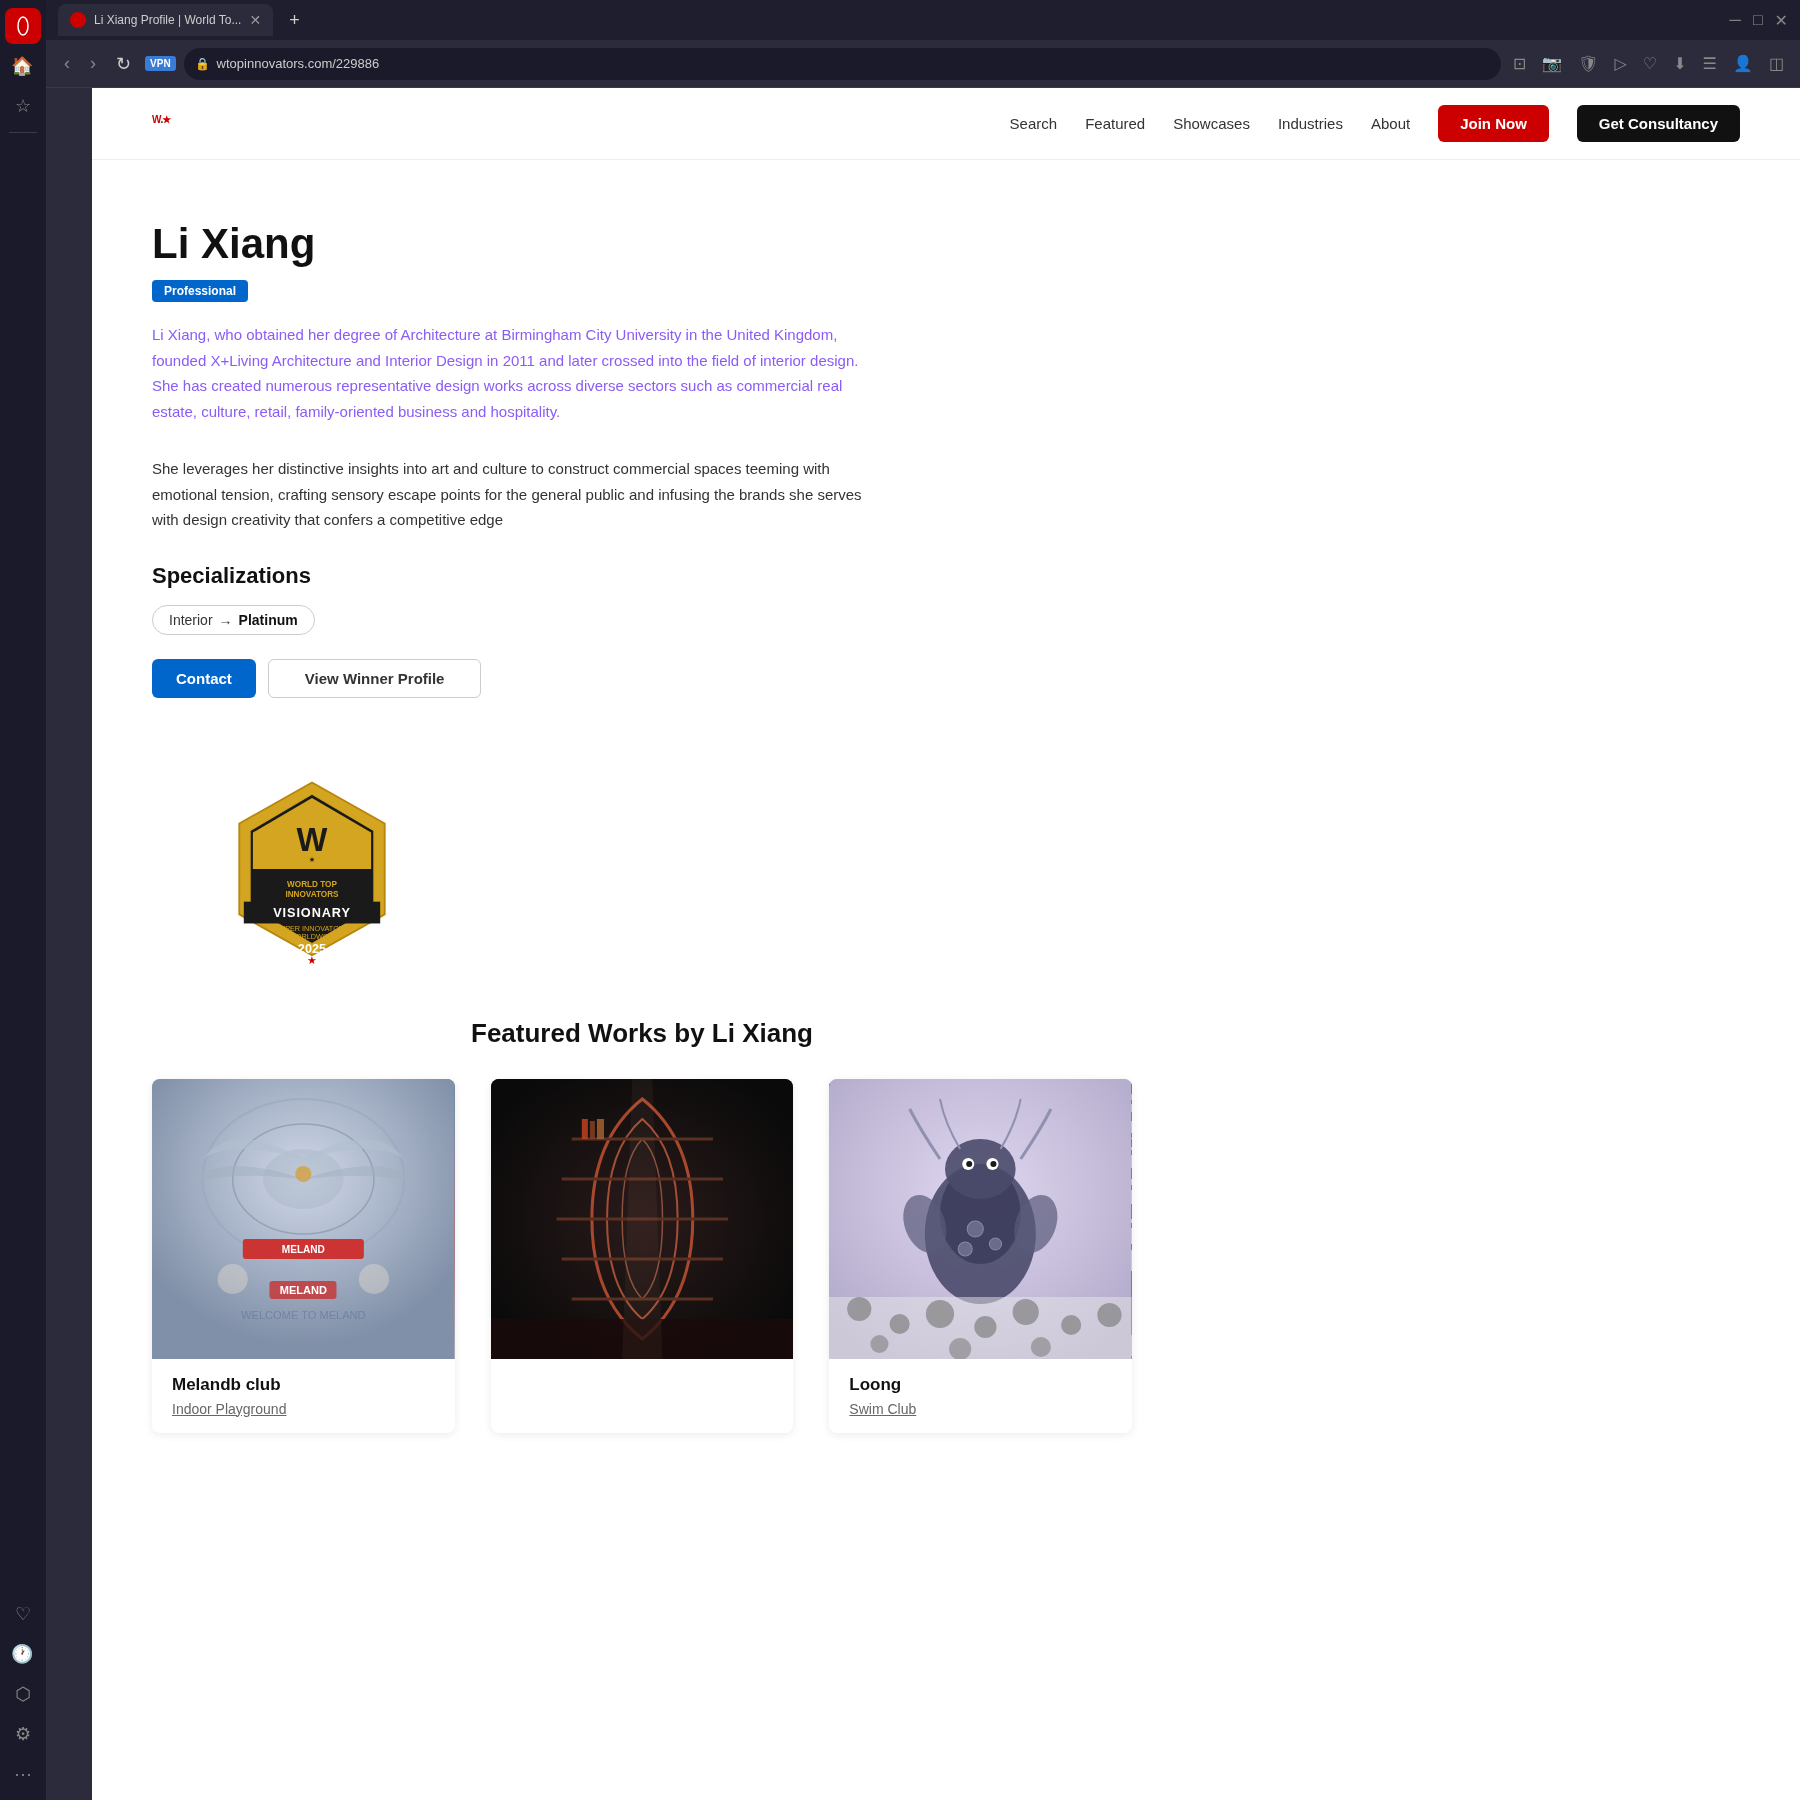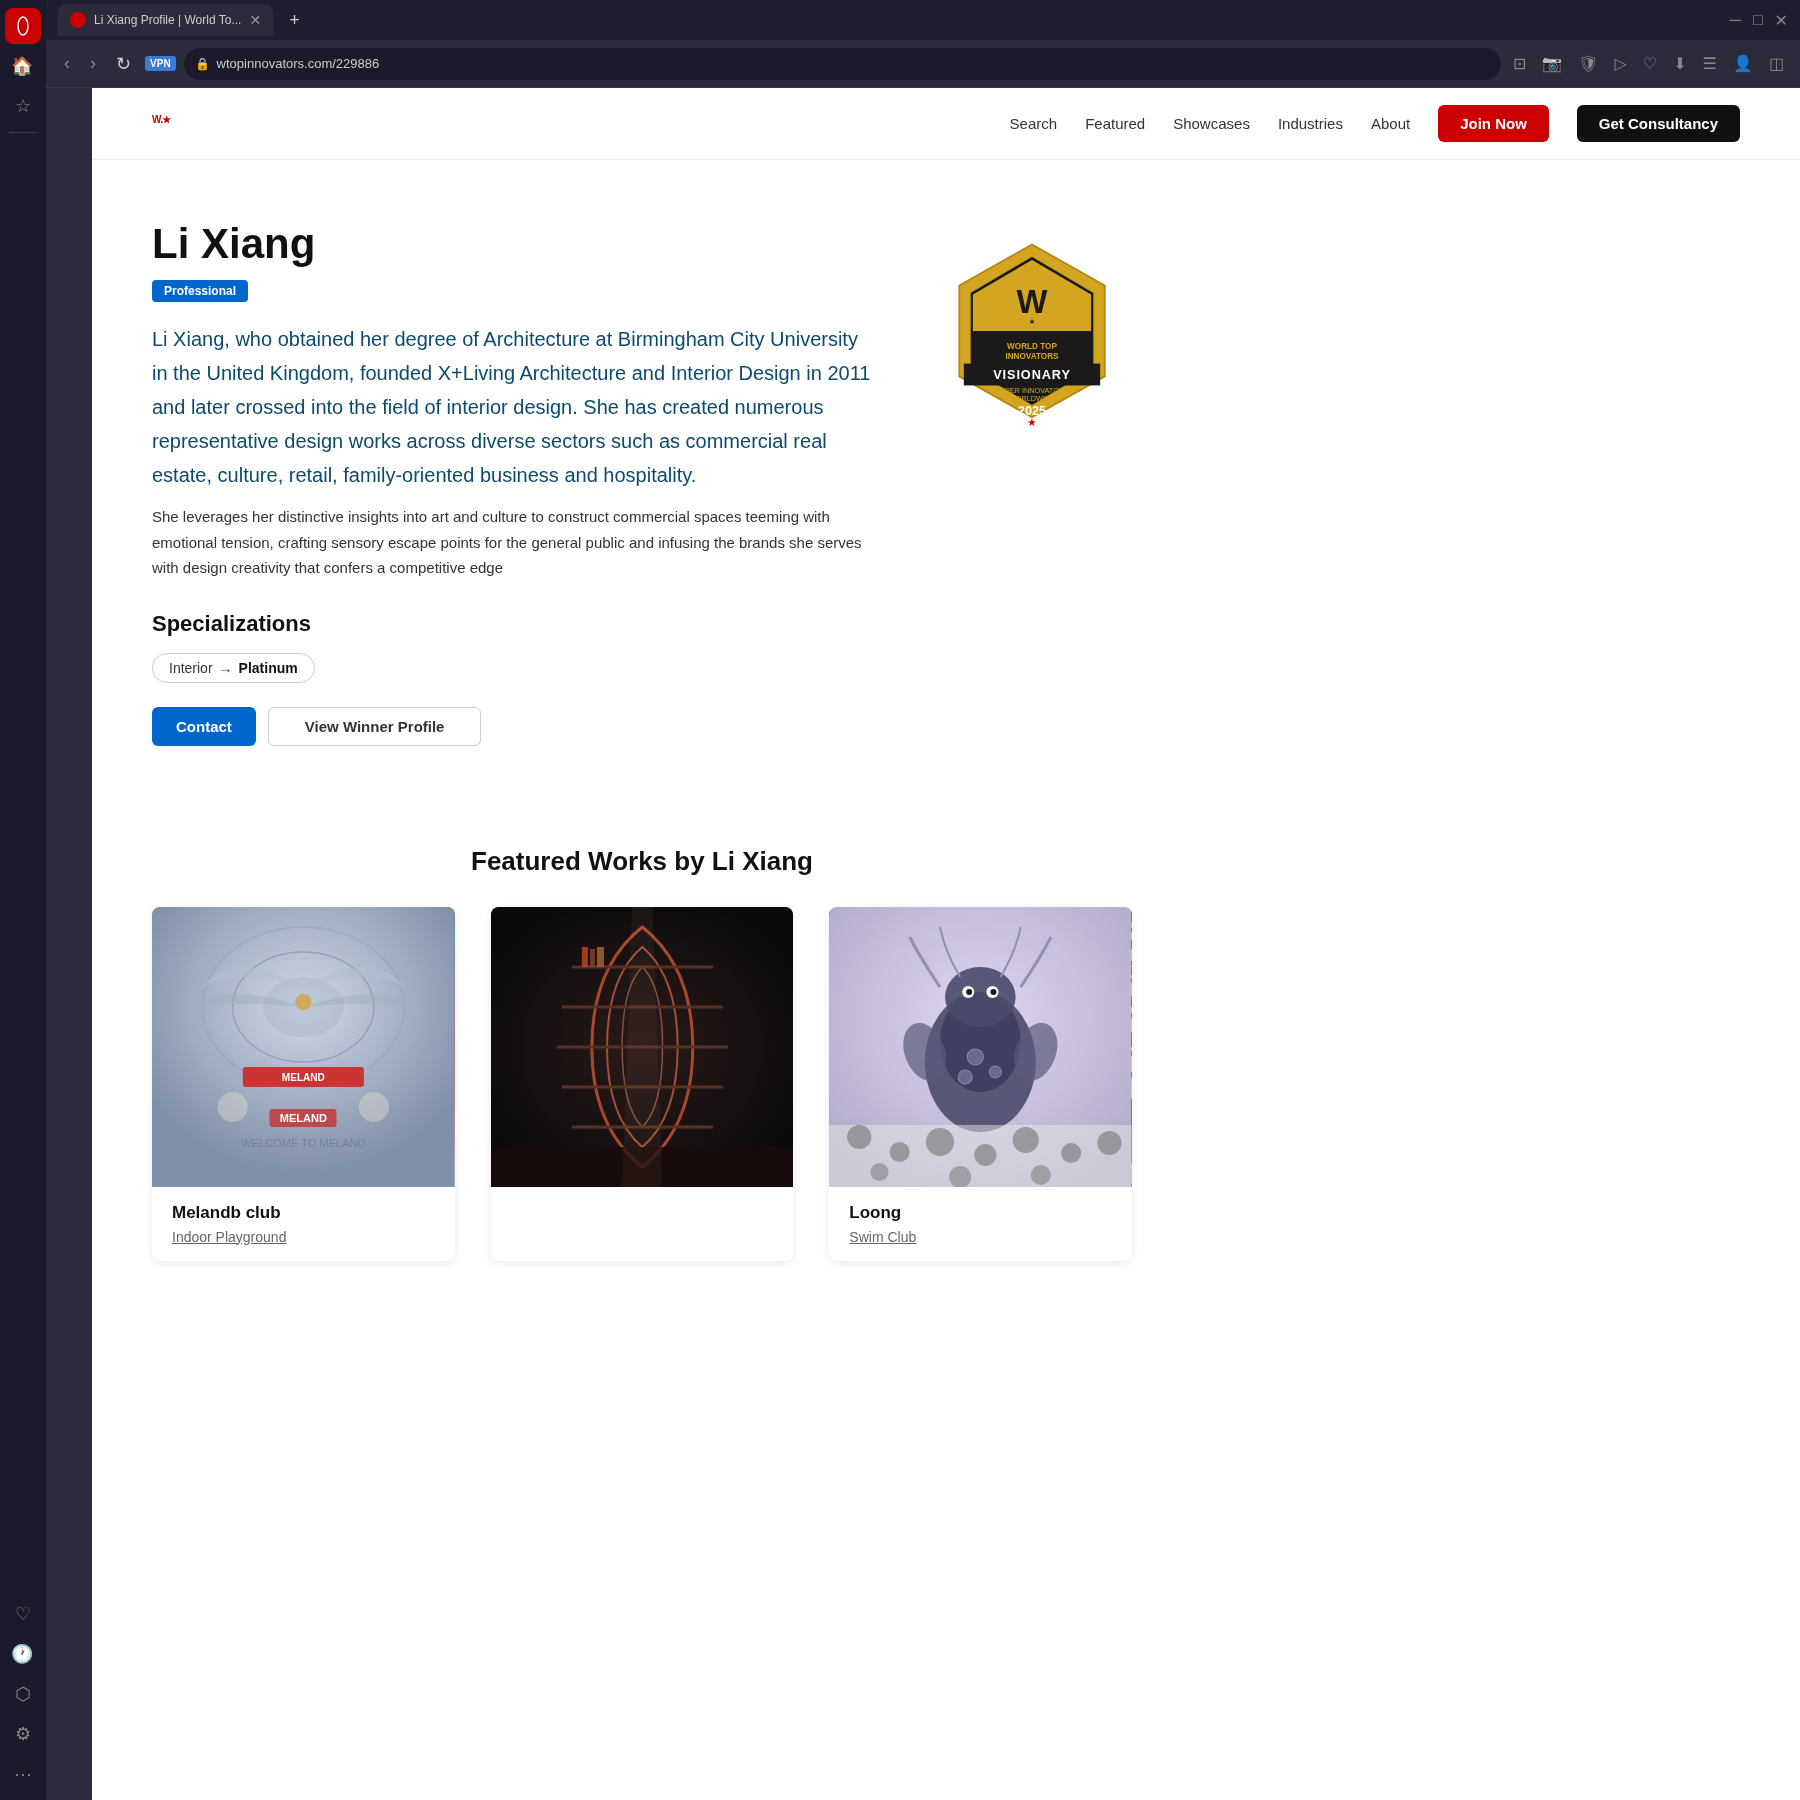--- a/index.html
+++ b/index.html
@@ -197,43 +197,44 @@
     
     .page-content {
       padding: 60px 60px 40px;
       max-width: 1100px;
     }
     .profile-section {
       display: flex;
       justify-content: space-between;
       align-items: flex-start;
       margin-bottom: 40px;
+      flex-direction: column;
     }
     .profile-left { flex: 1; max-width: 720px; }
     .profile-name {
       font-size: 42px;
       font-weight: 700;
       color: #111;
       margin-bottom: 12px;
     }
     .badge-professional {
       display: inline-block;
       background: #0066cc;
       color: white;
       font-size: 12px;
       font-weight: 600;
       padding: 4px 12px;
       border-radius: 4px;
       margin-bottom: 20px;
     }
     .profile-bio {
-      color: #0c4a6e;
-      font-size: 20px;
+      color: #8b5cf6;
+      font-size: 15px;
       line-height: 1.7;
-      margin-bottom: 12px;
+      margin-bottom: 32px;
     }
     .profile-bio-2 {
       color: #333;
       font-size: 15px;
       line-height: 1.7;
       margin-bottom: 30px;
     }
 
     
     .visionary-badge {

